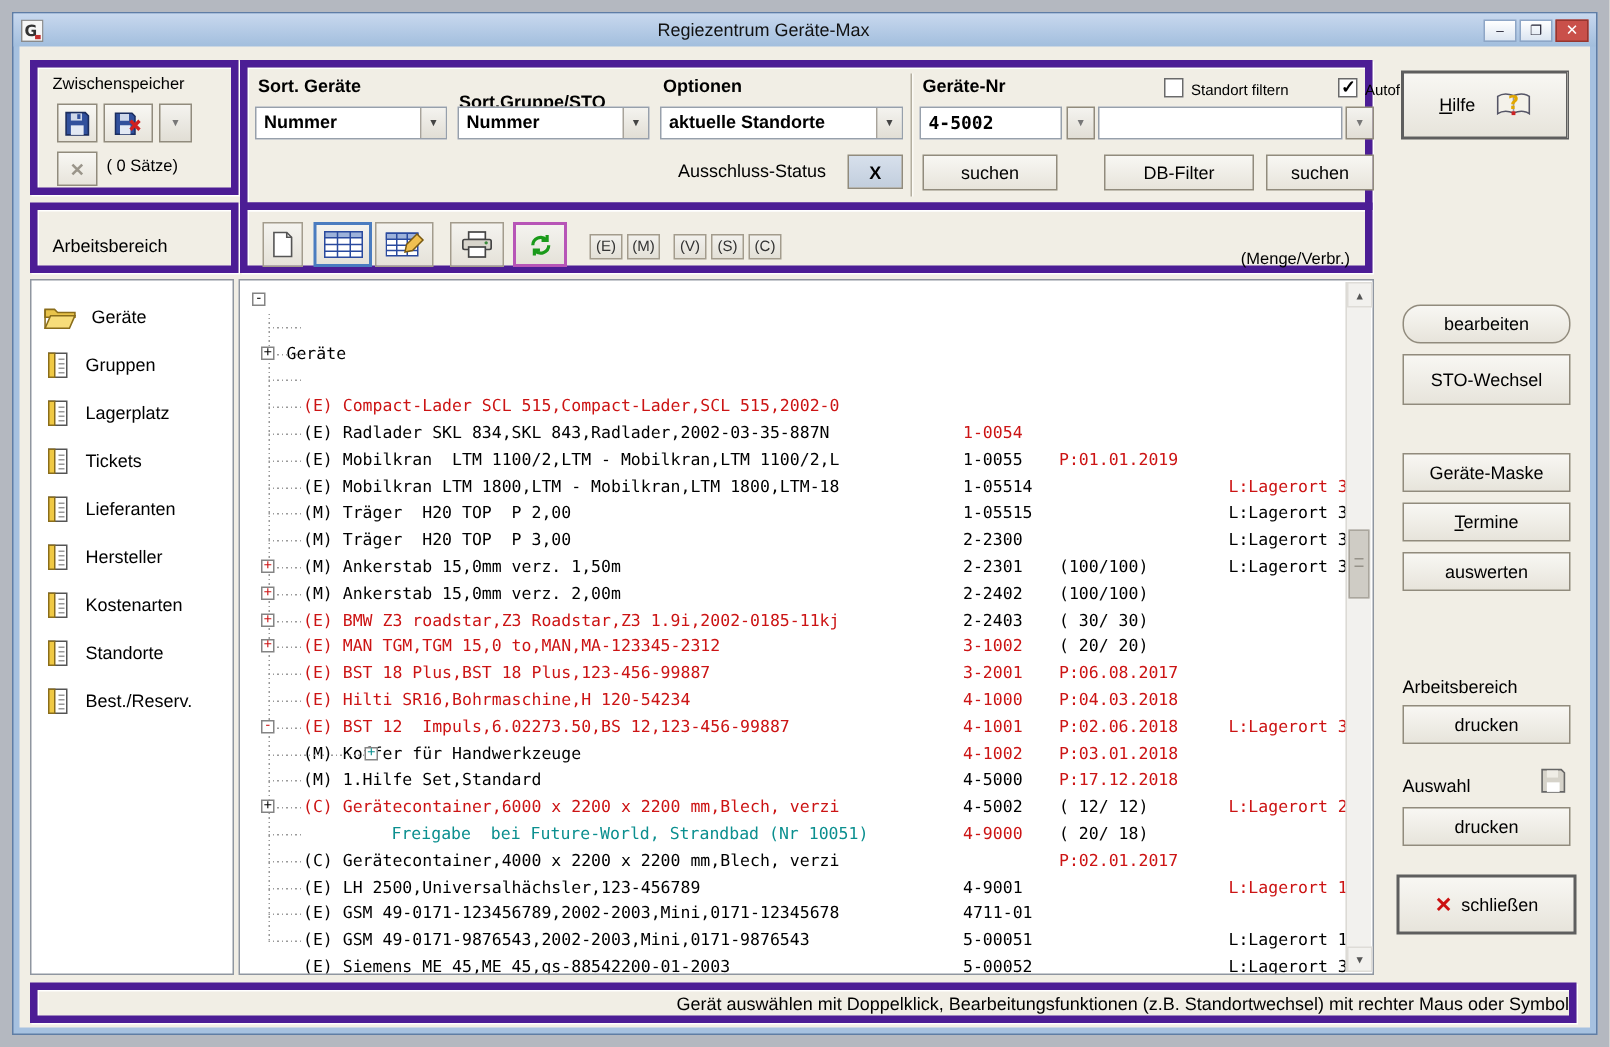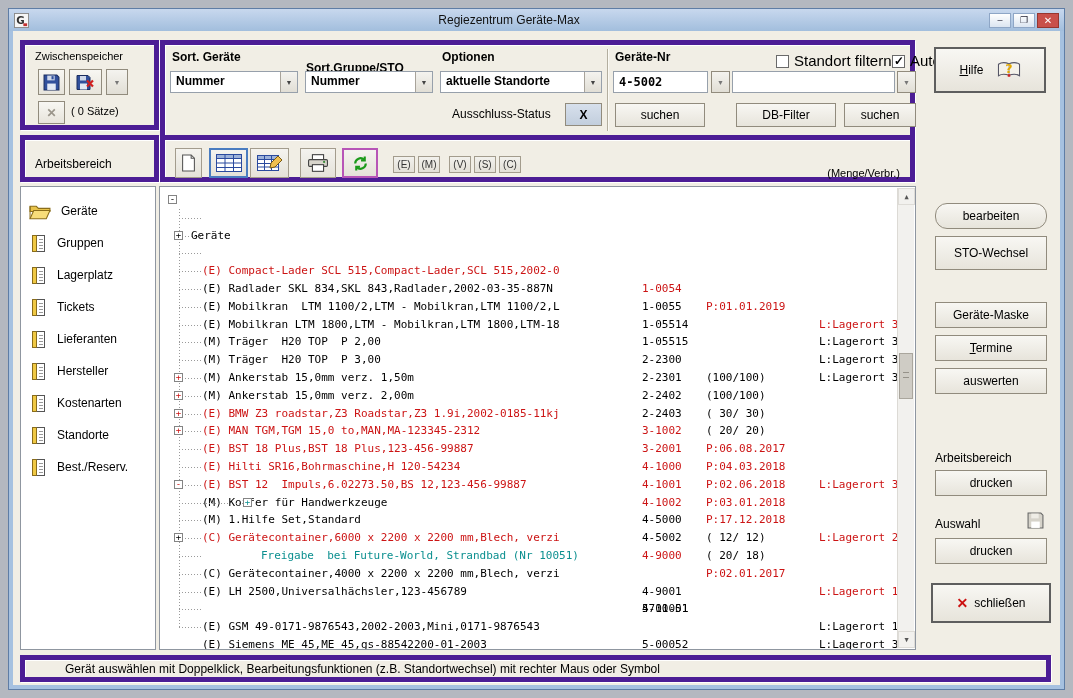--- a/index.html
+++ b/index.html
@@ -39,21 +39,21 @@
            background:linear-gradient(#f4f3ef,#e1ded5); border:1px solid #918b7d; }
   .ddbtn::after { content:"▼"; font-size:7px; color:#777; }
 
   .tinput { position:absolute; background:#fff; border:1px solid #97a0ab; padding:2px 5px;
             font:bold 12px "DejaVu Sans Mono",monospace; }
   input.tinput { outline:none; }
 
   .cb { display:inline-block; width:13px; height:13px; background:#fff; border:1px solid #6a6a6a;
         position:relative; vertical-align:-2px; margin-right:5px; }
   .cb.on::after { content:"✓"; position:absolute; left:1px; top:-2px; font-size:12px; font-weight:bold; }
-  .cbwrap { position:absolute; font-size:15px; white-space:nowrap;padding-left:44px; }
+  .cbwrap { position:absolute; font-size:10px; white-space:nowrap;padding-left:44px; }
 
   .ibtn { position:absolute; display:flex; align-items:center; justify-content:center;
           background:linear-gradient(#f4f3ef,#e5e2d9); border:1px solid #a39c8d; }
   .ibtn.sel-blue { border:2px solid #4a7cc0; }
   .ibtn.sel-purple { border:2px solid #b755b7; }
   .lrow { position:absolute; display:flex; gap:3px; }
   .lbtn { width:22px; height:17px; display:flex; align-items:center; justify-content:center;
           background:linear-gradient(#f2f1ed,#e3e0d7); border:1px solid #a39c8d; font-size:10px; color:#333; }
 
   .panel-white { position:absolute; background:#fff; border:1px solid #8f96a0; }
@@ -85,21 +85,21 @@
   .vline { position:absolute; left:18px; top:21px; width:1px; height:418px;
            background:repeating-linear-gradient(to bottom,#9a9a9a 0 1px,transparent 1px 3px); }
 
   
   .vscroll { position:absolute; top:1px; bottom:1px; right:1px; width:17px; background:#f2f1ee; border-left:1px solid #dcdad5; }
   .sbtn { position:absolute; left:0; width:17px; height:17px; display:flex; align-items:center; justify-content:center;
           font-size:7px; color:#555; background:#f2f1ee; border:1px solid #dedcd7; }
   .sthumb { position:absolute; left:1px; width:14px; top:165px; height:46px; background:#cfccc5; border:1px solid #aaa69d; }
   .sgrip { margin:18px 3px 0; height:6px; border-top:1px solid #96928a; border-bottom:1px solid #96928a; }
 
-  .statusbar { display:flex; align-items:center; justify-content:flex-start; font-size:12px;padding-left:40px; }
+  .statusbar { display:flex; align-items:center; justify-content:flex-end; font-size:12px;padding-left:40px; }
 </style>
 </head>
 <body>
 
 <div class="window">
   <div class="titlebar">
     <span style="display:flex;">
       <svg width="15" height="15" viewBox="0 0 16 16">
           <rect x="0.5" y="0.5" width="15" height="15" fill="#f6f6f6" stroke="#8a8a8a"></rect>
           <text x="7" y="12" text-anchor="middle" font-size="11" font-weight="bold" fill="#333" font-family="DejaVu Sans">G</text>
@@ -501,20 +501,21 @@
     <span class="stub"></span>
     <span class="expander">+</span>
     <span class="tlabel">(E) LH 2500,Universalhächsler,123-456789</span>
     <span class="tnum">4711-01</span>
     <span class="tinfo"></span>
     <span class="tloc">L:Lagerort 3</span>
   </div>
           <div class="trow black">
     <span class="stub"></span>
     
+    <span class="tlabel">(E) GSM 49-0171-123456789,2002-2003,Mini,0171-12345678</span>
     <span class="tnum">5-00051</span>
     <span class="tinfo"></span>
     <span class="tloc"></span>
   </div>
           <div class="trow black">
     <span class="stub"></span>
     
     <span class="tlabel">(E) GSM 49-0171-9876543,2002-2003,Mini,0171-9876543</span>
     <span class="tnum">5-00052</span>
     <span class="tinfo"></span>

